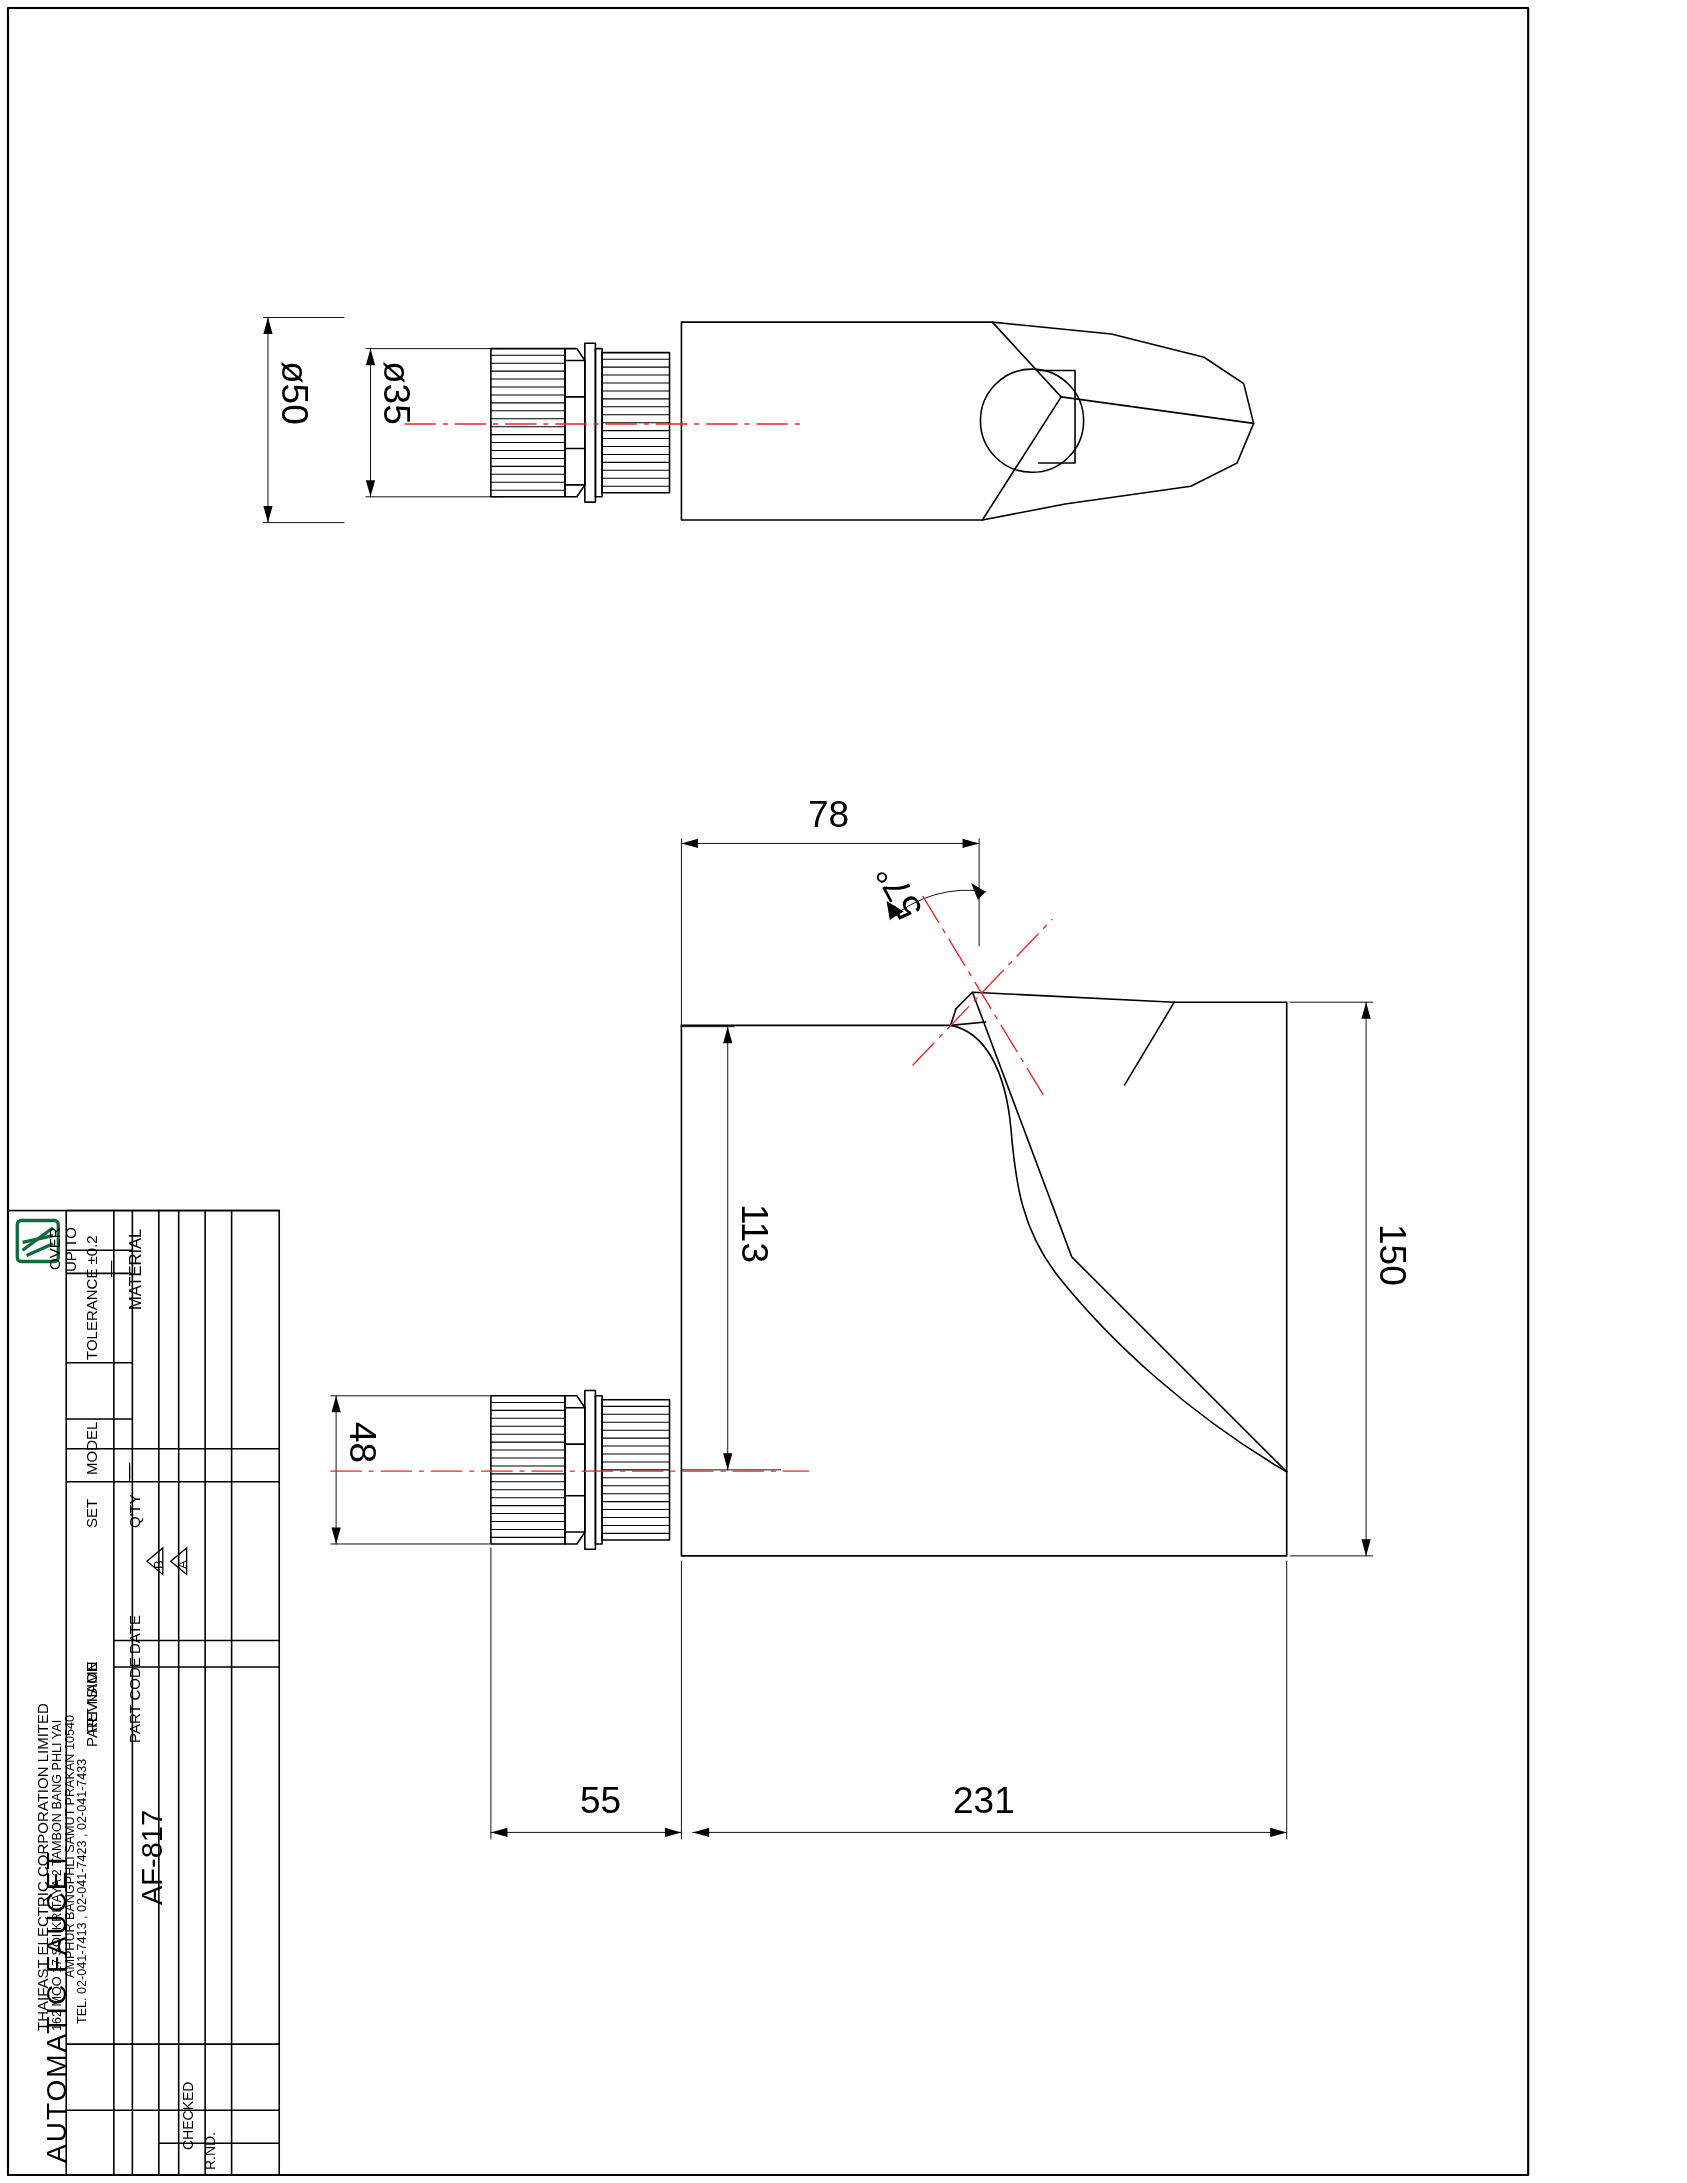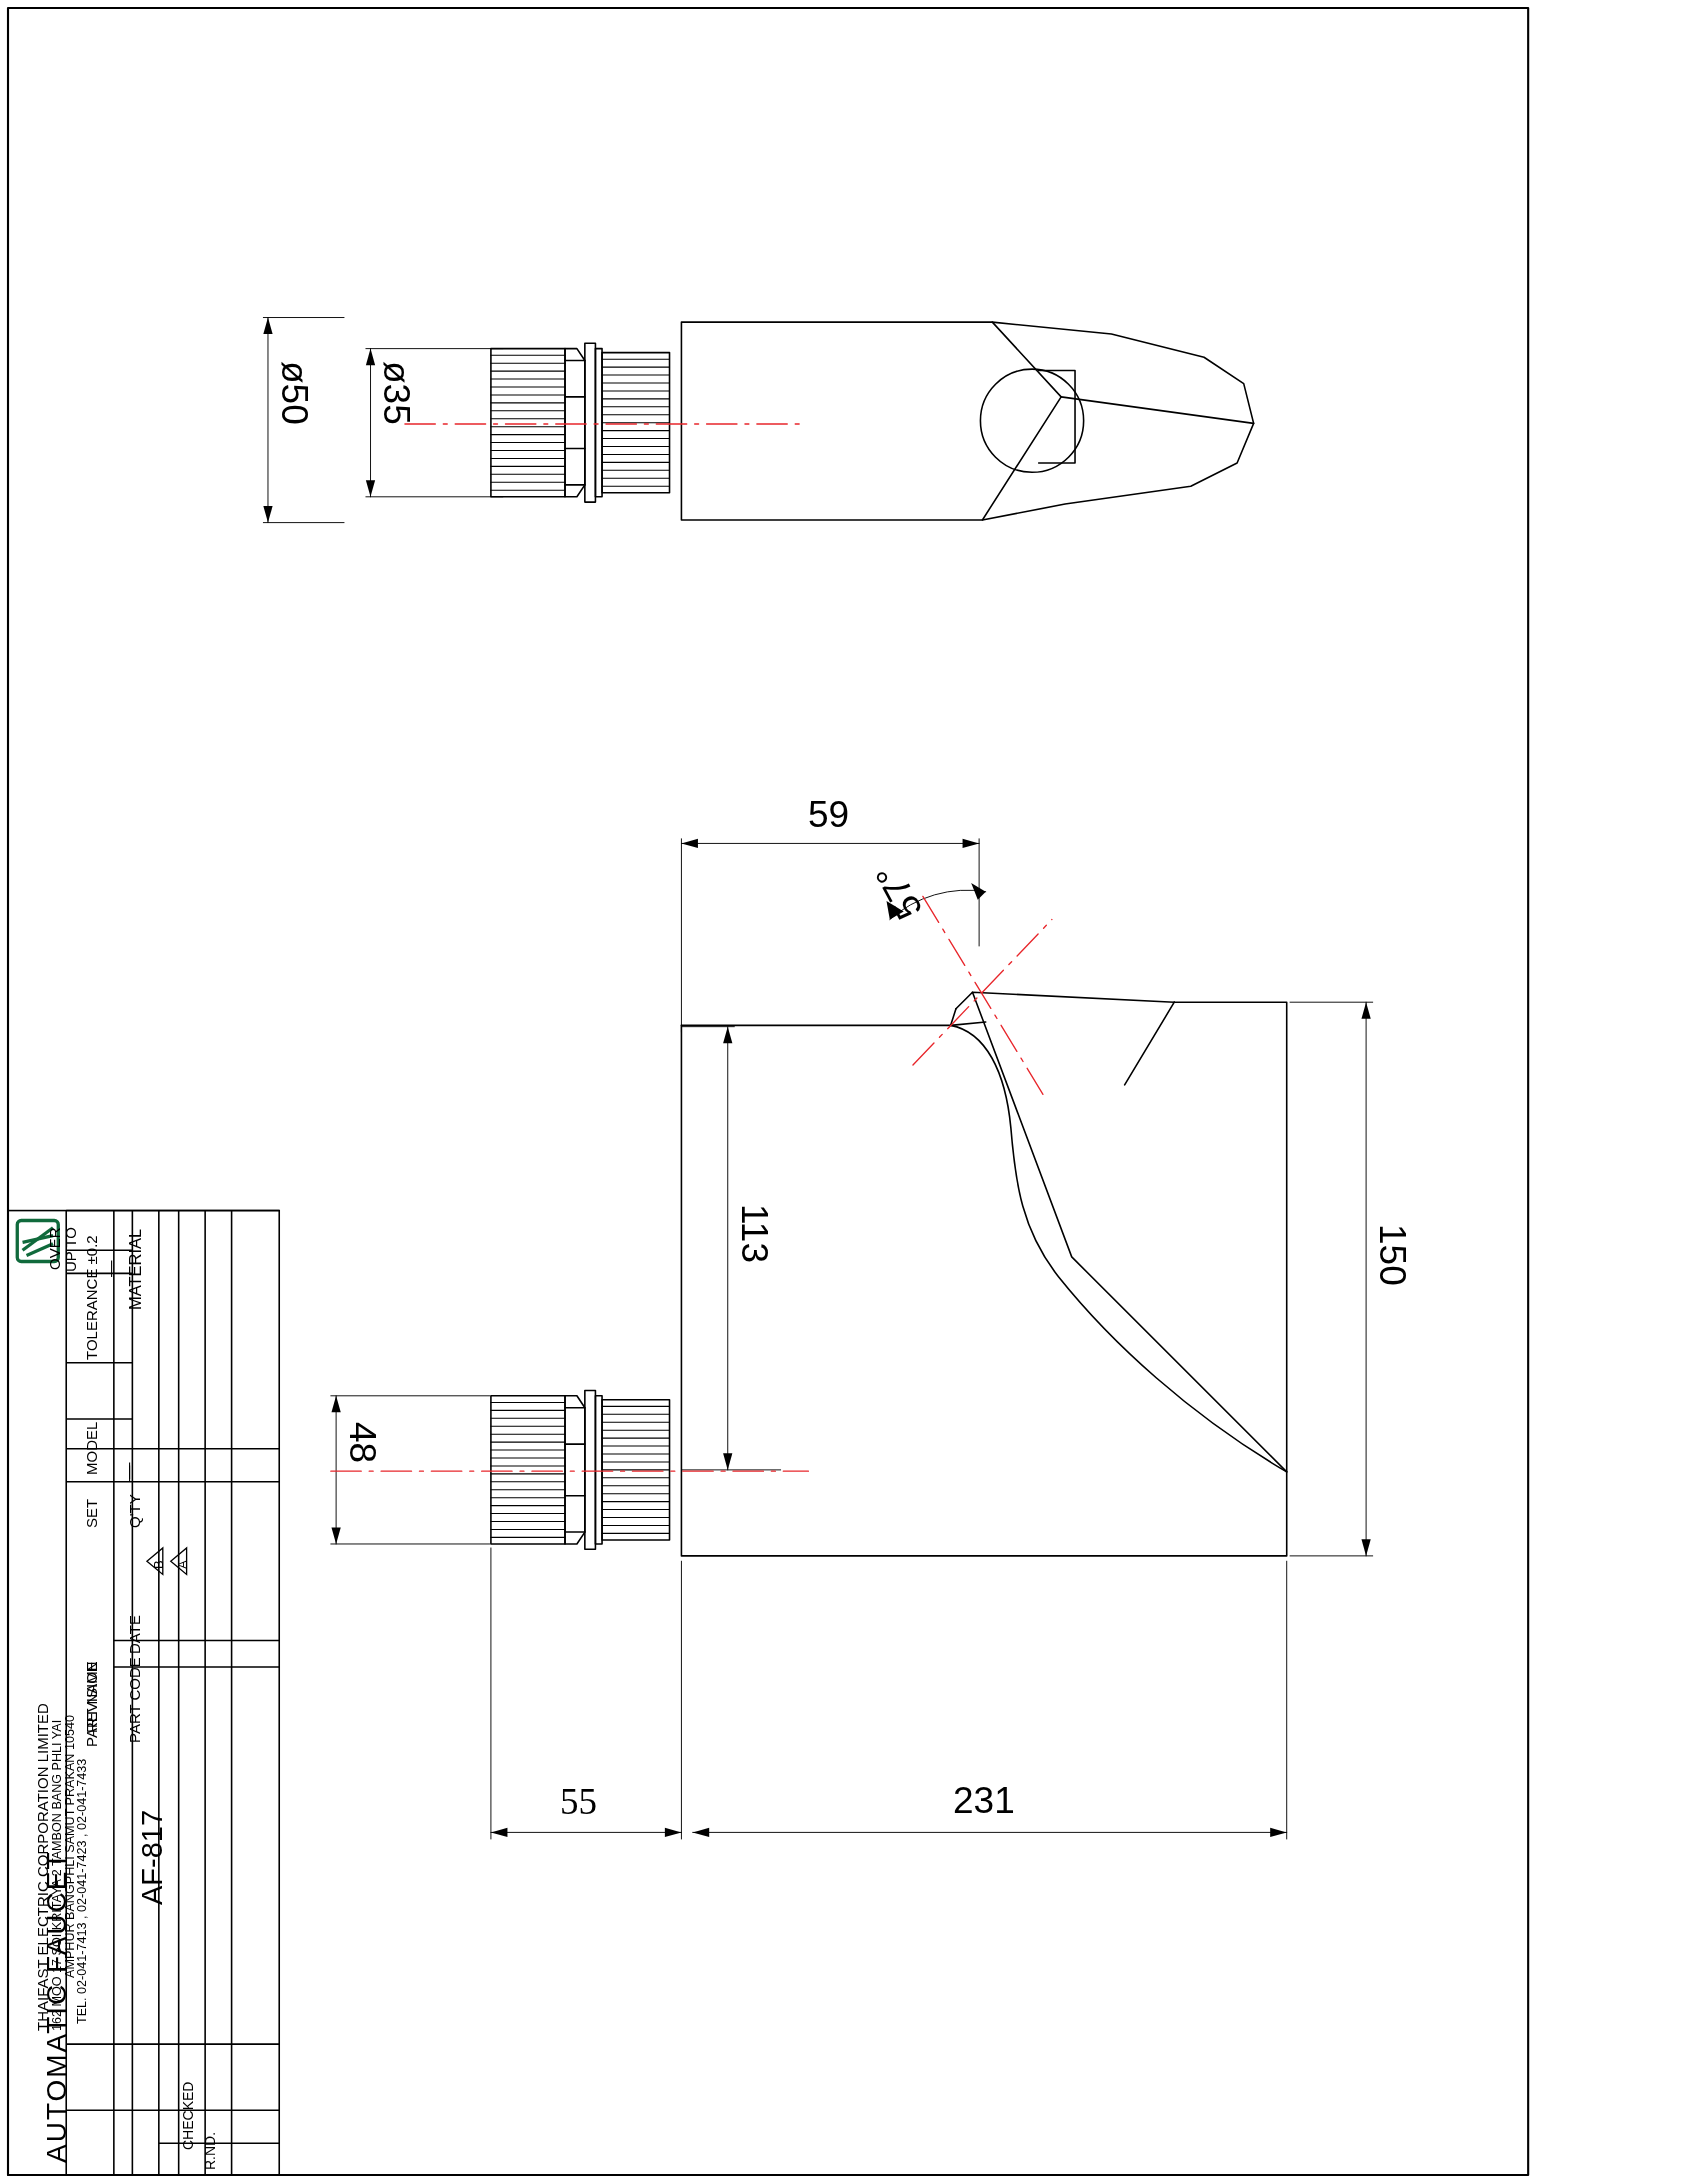--- a/index.html
+++ b/index.html
@@ -270,31 +270,31 @@
         <line x1="500" y1="2224" x2="1222" y2="2224"></line>
         <line x1="1380" y1="1610" x2="1590" y2="1390"></line>
         <line x1="1395" y1="1355" x2="1580" y2="1660"></line>
       </g>
     </g>
   </svg>
 
   <div class="dimtext vtext" style="left:273px; top:361px; font-size:37px;">ø50</div>
   <div class="dimtext vtext" style="left:375px; top:361px; font-size:37px;">ø35</div>
 
-  <div class="dimtext" style="left:808px; top:794px; font-size:37px;">59</div>
+  <div class="dimtext" style="left:808px; top:794px; font-size:37px;">78</div>
 
   <div class="dimtext" style="left:894px; top:926px; font-size:37px; transform:rotate(-118deg); transform-origin:0 0;">57°</div>
 
   <div class="dimtext vtext" style="left:733px; top:1204px; font-size:37px;">113</div>
 
   <div class="dimtext vtext" style="left:1371px; top:1224px; font-size:37px;">150</div>
 
   <div class="dimtext vtext" style="left:341px; top:1422px; font-size:37px;">48</div>
 
-  <div class="dimtext" style="left:560px; top:1780px; font-size:37px;font-family:Liberation Serif, serif;">55</div>
+  <div class="dimtext" style="left:580px; top:1780px; font-size:37px;">55</div>
 
   <div class="dimtext" style="left:953px; top:1780px; font-size:37px;">231</div>
 
   <svg class="layer" viewBox="0 0 2550 3300">
     <g stroke="#000" fill="none" stroke-width="2.4">
 
       <rect x="12" y="1830" width="410" height="1458"></rect>
 
       <line x1="100" y1="1830" x2="100" y2="3288"></line>
       <line x1="172" y1="1830" x2="172" y2="3288"></line>

